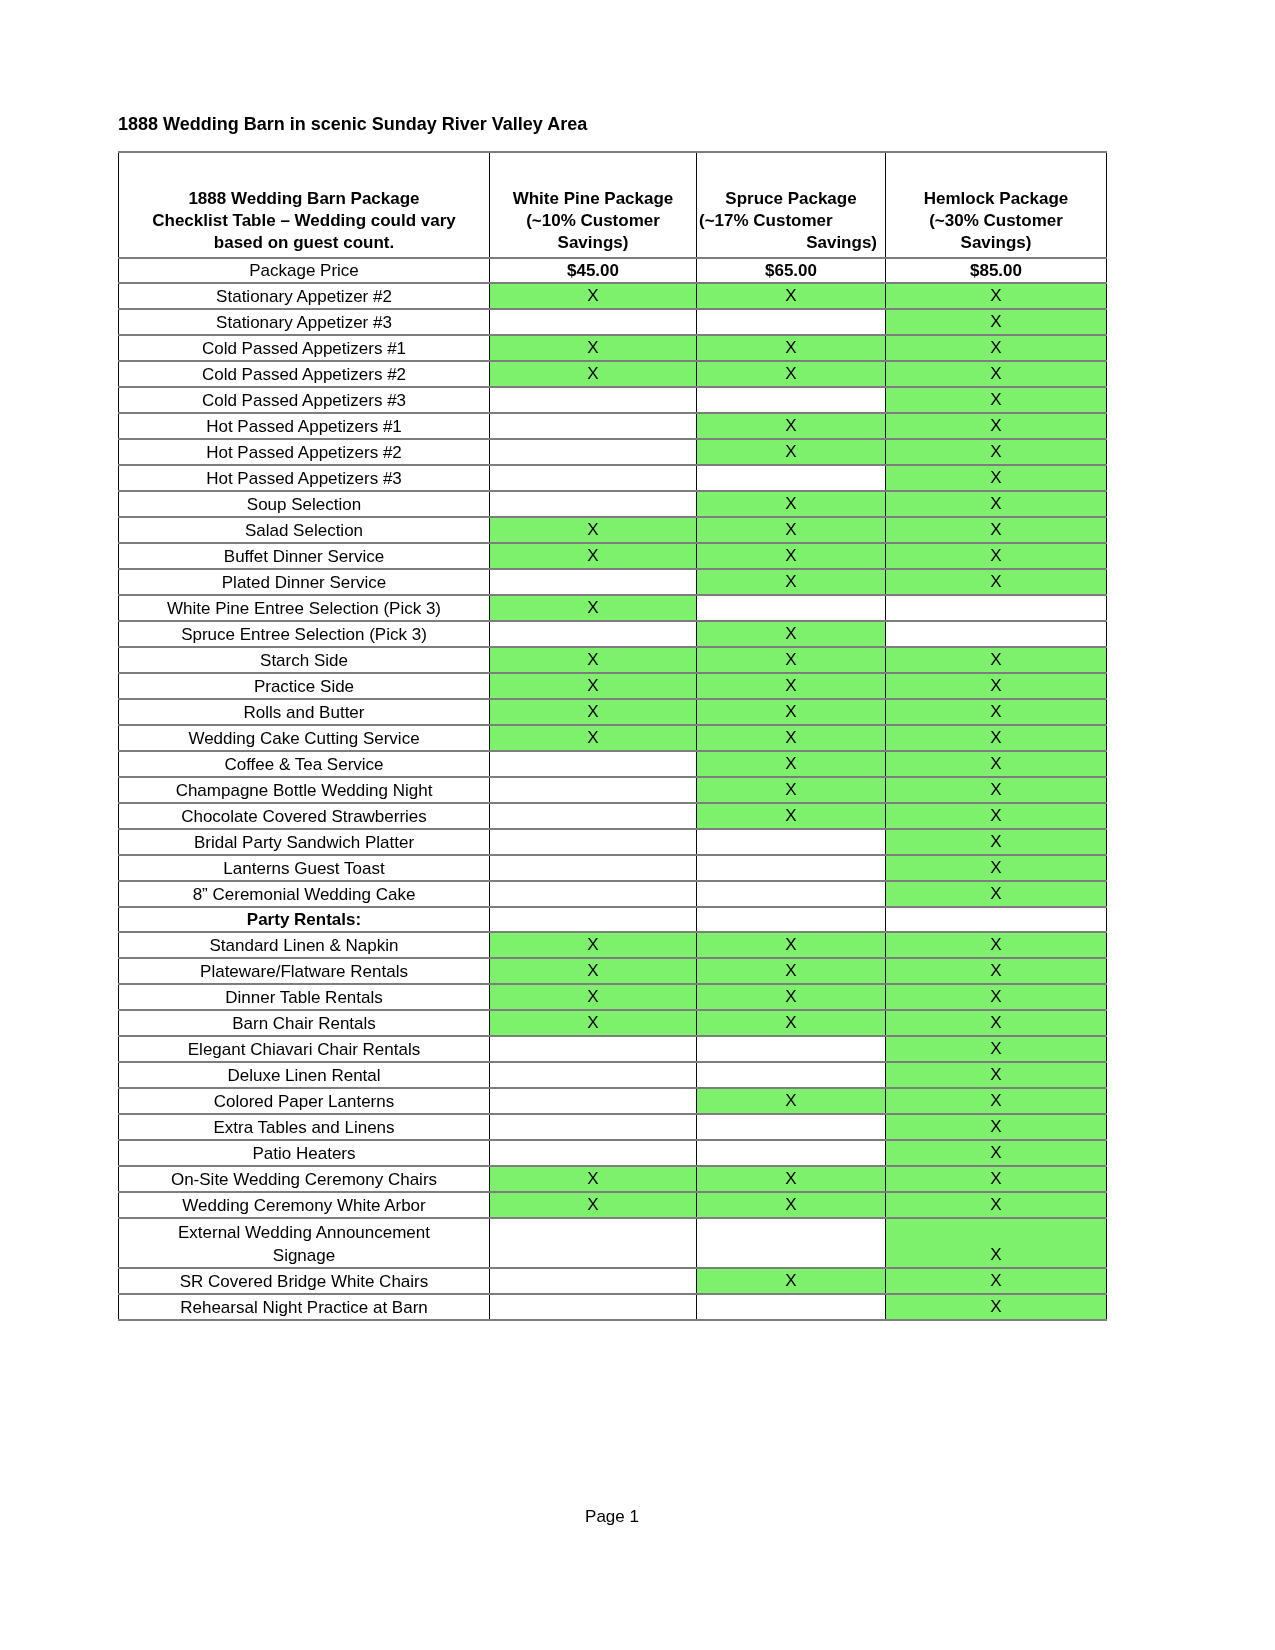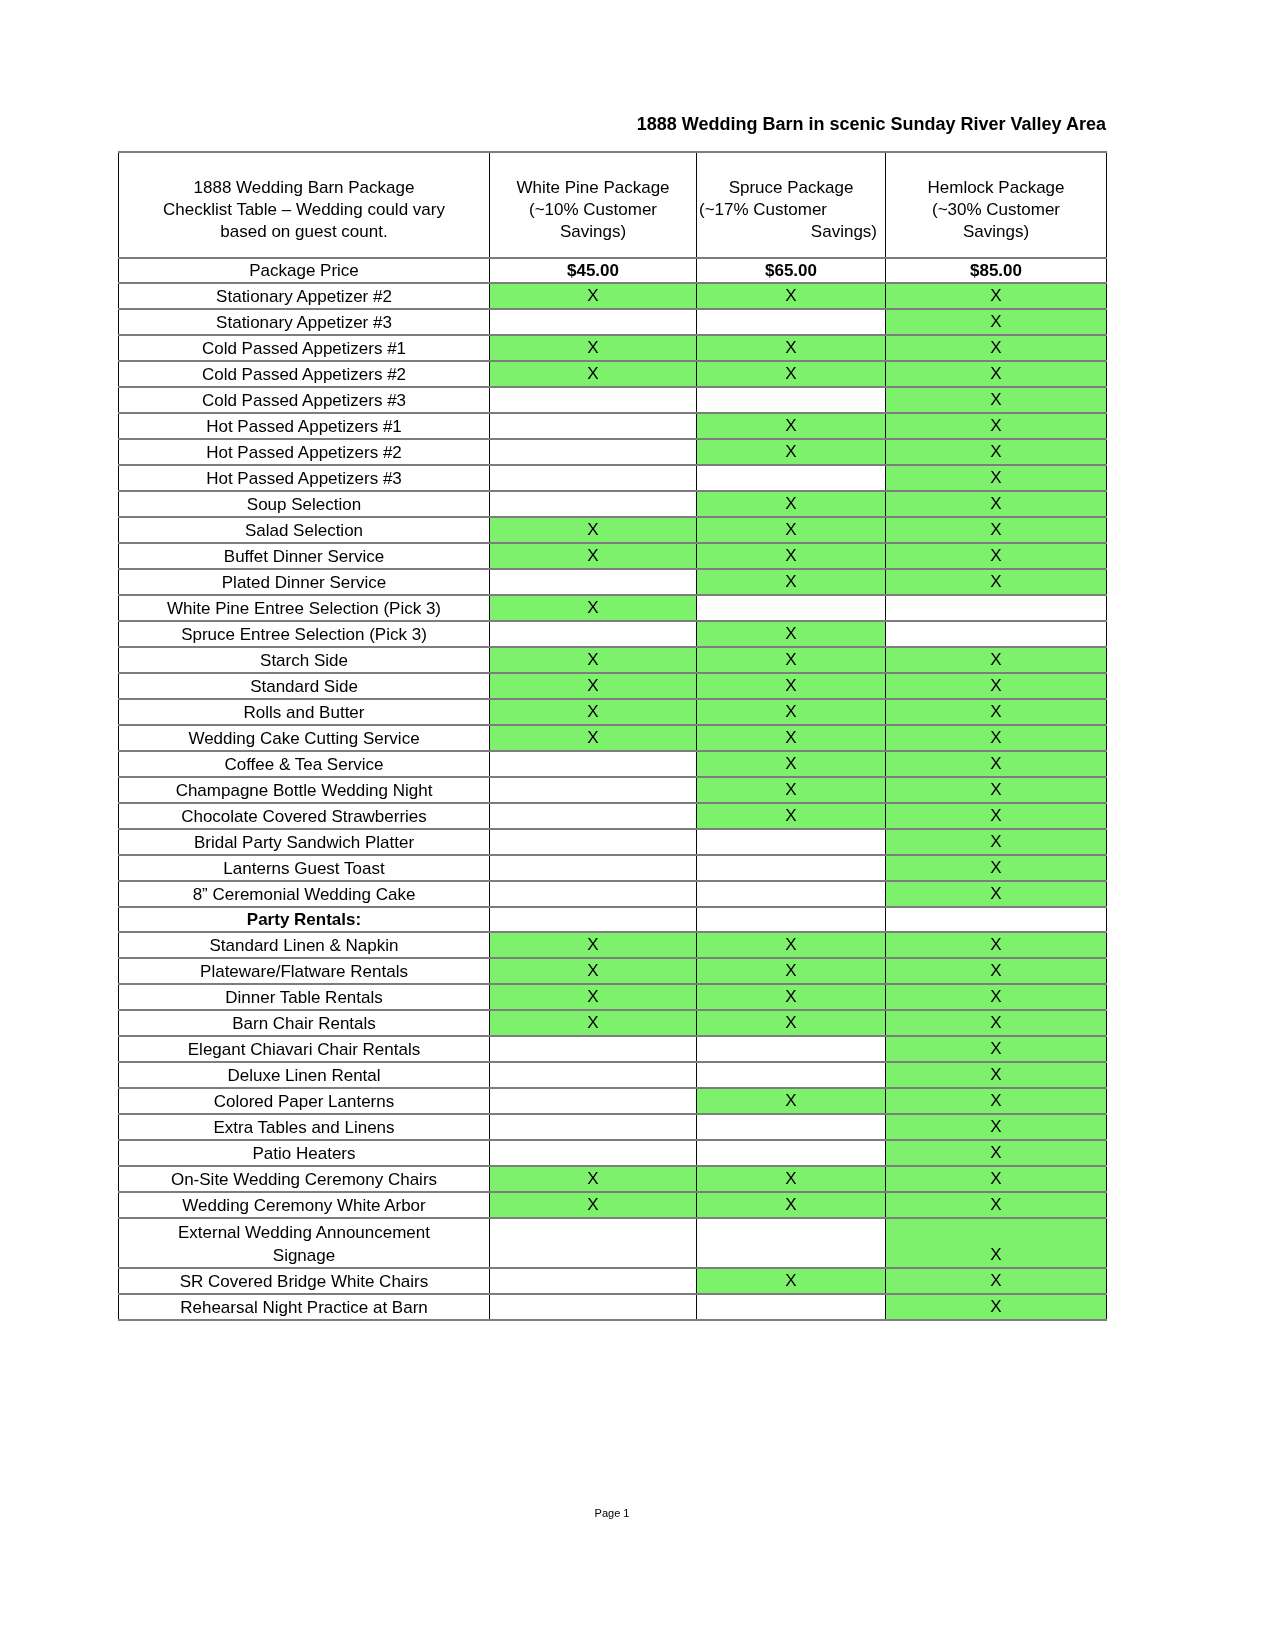--- a/index.html
+++ b/index.html
@@ -18,21 +18,21 @@
     height: 1650px;
   }
   .content {
     position: absolute;
     left: 118px;
     top: 0;
     width: 988px;
   }
   .doc-title {
     margin-top: 113px;
-    text-align: right;
+    text-align: left;
     font-size: 18px;
     font-weight: bold;
     line-height: 22px;
   }
   table.pkg {
     margin-top: 16px;
     border-collapse: collapse;
     table-layout: fixed;
     width: 988px;
   }
@@ -49,40 +49,40 @@
     font-size: 17px;
     text-align: center;
     vertical-align: bottom;
     line-height: 23px;
     overflow: hidden;
     white-space: nowrap;
   }
   table.pkg { border: 1px solid #0a0a0a; }
   thead tr { height: 106px; }
   thead th {
-    font-weight: normal;
-    padding-bottom: 14px;
+    font-weight: bold;
+    padding-bottom: 3px;
   }
   .hline { line-height: 22px; }
   .hline.align-left  { text-align: left;  padding-left: 2px; }
   .hline.align-right { text-align: right; padding-right: 8px; }
   tbody tr { height: 25px; margin-left: 34px; }
   tbody tr.tall { height: 50px; }
   td.label { font-weight: normal; }
   td.label.bold { font-weight: bold; }
   td.price { font-weight: bold; }
   td.check.on { background: var(--green, #7DF06C); }
   td.check { padding-bottom: 1px; }
   .page-footer {
     position: absolute;
     left: 118px;
     top: 1507px;
     width: 988px;
     text-align: center;
-    font-size: 11px;
+    font-size: 17px;
   }
 </style>
 </head>
 <body>
 
 <div class="page">
   <div class="content">
 
     <div class="doc-title">1888 Wedding Barn in scenic Sunday River Valley Area</div>
 
@@ -208,21 +208,21 @@
             <td class="check on">X</td>
             <td class="check"></td>
           </tr>
           <tr>
             <td class="label">Starch Side</td>
             <td class="check on">X</td>
             <td class="check on">X</td>
             <td class="check on">X</td>
           </tr>
           <tr>
-            <td class="label">Standard Side</td>
+            <td class="label">Practice Side</td>
             <td class="check on">X</td>
             <td class="check on">X</td>
             <td class="check on">X</td>
           </tr>
           <tr>
             <td class="label">Rolls and Butter</td>
             <td class="check on">X</td>
             <td class="check on">X</td>
             <td class="check on">X</td>
           </tr>

